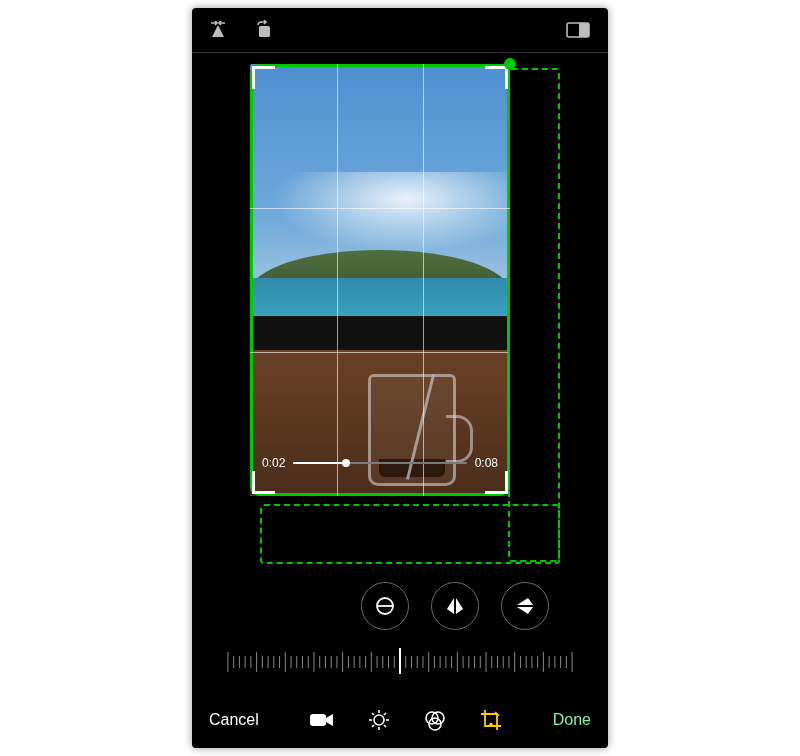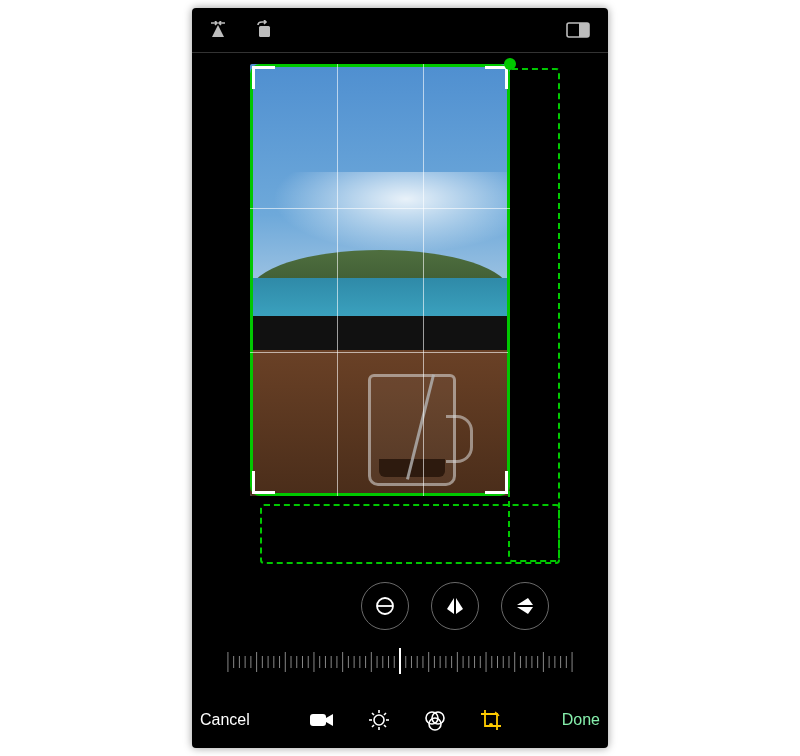--- a/index.html
+++ b/index.html
@@ -51,21 +51,21 @@
   
   .circle-row{position:absolute;left:0;right:0;bottom:118px;display:flex;justify-content:center;gap:22px;padding-left:110px}
   .circle{width:46px;height:46px;border:1.5px solid #6a6a6a;border-radius:50%;display:flex;align-items:center;justify-content:center;color:#fff;cursor:pointer}
 
   
   .ruler{position:absolute;left:30px;right:30px;bottom:70px;height:32px;display:flex;align-items:center;justify-content:center}
   .ruler svg{width:100%;height:32px}
   .ruler .center{position:absolute;left:50%;top:2px;width:2px;height:26px;background:#fff;transform:translateX(-50%)}
 
   
-  .bottombar{position:absolute;left:0;right:0;bottom:0;height:56px;display:flex;align-items:center;justify-content:space-between;padding:0 8px;color:#fff;font-size:16px}
+  .bottombar{position:absolute;left:0;right:0;bottom:0;height:56px;display:flex;align-items:center;justify-content:space-between;padding:0 17px;color:#fff;font-size:16px}
   .bottombar .tools{display:flex;gap:34px;align-items:center}
   .done{color:#86efac}
   .cancel{cursor:pointer}
   .active-dot{position:absolute;bottom:4px;left:50%;transform:translateX(-50%);width:4px;height:4px;background:#ffcc00;border-radius:50%}
   .tool{position:relative;cursor:pointer;display:flex;align-items:center}
   .tool.active svg path,.tool.active svg rect,.tool.active svg circle{stroke:#ffcc00}
 </style>
 </head>
 <body>
 
@@ -120,20 +120,28 @@
         <div class="corner c-tl"></div>
         <div class="corner c-tr"></div>
         <div class="corner c-bl"></div>
         <div class="corner c-br"></div>
         <div class="knob"></div>
       </div>
 
       <div class="dash-v"></div>
       <div class="dash-h"></div>
 
+      <div class="scrub">
+        <span>0:02</span>
+        <div class="track">
+          <div class="fill" style="width: 28%;"></div>
+          <div class="thumb" style="left: 28%;"></div>
+        </div>
+        <span>0:08</span>
+      </div>
     </div>
 
     <div class="circle-row">
       <div class="circle">
         <svg width="22" height="22" viewBox="0 0 22 22" fill="none" stroke="#fff" stroke-width="1.8">
           <circle cx="11" cy="11" r="8"></circle>
             <line x1="3" y1="11" x2="19" y2="11"></line>
         </svg>
       </div>
       <div class="circle">

